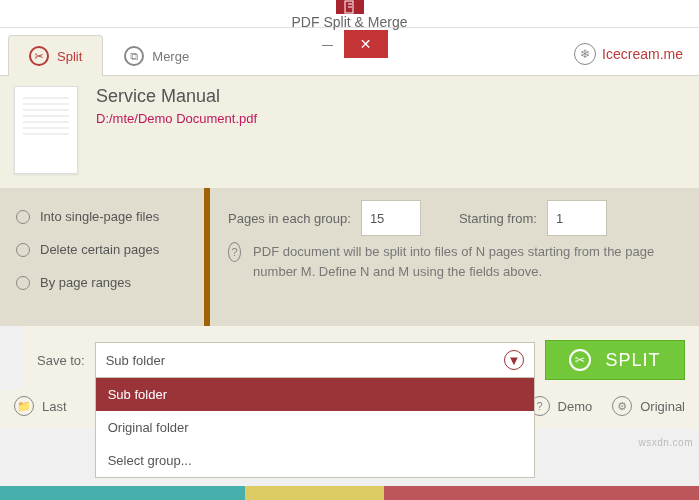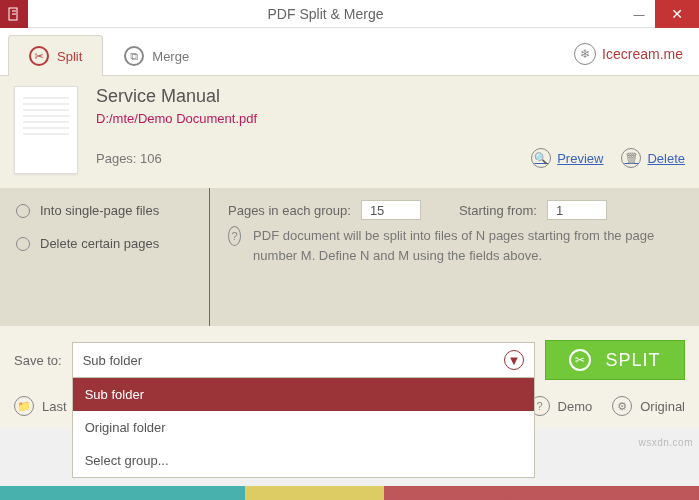--- a/index.html
+++ b/index.html
@@ -12,20 +12,21 @@
     overflow: hidden;
     background: #f0f0f0;
     position: relative;
   }
   .titlebar {
     height: 28px;
     background: #fff;
     display: flex;
     align-items: center;
     border-bottom: 1px solid #e0e0e0;
+    flex-direction: column;
   }
   .titlebar .appicon {
     width: 28px; height: 28px;
     background: #a7252f;
     display: flex; align-items: center; justify-content: center;
     color: #fff; font-size: 12px;
   }
   .titlebar .title {
     flex: 1;
     text-align: center;
@@ -107,22 +108,22 @@
     width:20px; height:20px; border:1.5px solid #888; border-radius:50%; display:inline-flex;
     align-items:center; justify-content:center; font-size:11px; color:#888;
   }
   .splitopts {
     display:flex;
     background:#e1ddce;
     min-height: 138px;
   }
   .optlist {
     width: 210px;
-    padding: 6px 0;
-    border-right: 1px solid #a16207;
+    padding: 12px 0;
+    border-right: 6px solid #a16207;
   }
   .opt {
     display:flex; align-items:center; gap:10px;
     padding: 9px 16px;
     color:#555;
     cursor:pointer;
   }
   .opt .radio {
     width:14px; height:14px; border:1px solid #888; border-radius:50%;
     display:inline-flex; align-items:center; justify-content:center;
@@ -130,28 +131,29 @@
   .opt.selected { background:#d3cfbd; }
   .opt.selected .radio::after{
     content:""; width:6px; height:6px; border-radius:50%; background:#555;
   }
   .optdetail {
     flex:1; padding: 12px 18px;
   }
   .fieldrow { display:flex; align-items:center; gap:10px; margin-bottom: 6px; }
   .lbl { color:#666; }
   .txtfield {
-    background:#fff; border:1px solid #c8c4b4; padding:8px 8px; width:60px; height:20px;
+    background:#fff; border:1px solid #c8c4b4; padding:8px 8px; width:60px; height:36px;
     font-size:13px; color:#555;
   }
   .inforow { display:flex; align-items:flex-start; gap:12px; color:#777; line-height:1.5; }
   .saverow {
     padding: 14px 14px 10px 14px;
     display:flex; align-items:center; gap:10px;
     background:#f4f1e6;
+    margin-left:23px;
   }
   .savelbl { color:#666; white-space:nowrap; }
   .dropdown {
     flex:1; position:relative;
   }
   .dd-display {
     height:36px; border:1px solid #c8c4b4; background:#fff; display:flex; align-items:center;
     padding: 0 10px; justify-content:space-between; cursor:pointer;
   }
   .dd-caret {
@@ -224,45 +226,36 @@
     <span class="bicon">❄</span>
     <span>Icecream.me</span>
   </div>
 </div>
 
 <div class="docarea">
   <div class="thumb"></div>
   <div class="docmeta">
     <div class="doctitle">Service Manual</div>
     <div class="docpath">D:/mte/Demo Document.pdf</div>
-    <div class="docbot">
-      <div class="pages">Pages: 106</div>
-      <div class="doclinks">
-        <div class="linkbtn">
-          <span class="circicon">🔍</span>
-          <span>Preview</span>
-        </div>
-        <div class="linkbtn">
-          <span class="circicon">🗑</span>
-          <span>Delete</span>
-        </div>
-      </div>
-    </div>
   </div>
 </div>
 
 <div class="splitopts">
   <div class="optlist">
     <div class="opt">
       <span class="radio"></span>
       <span>Into single-page files</span>
     </div>
     <div class="opt">
       <span class="radio"></span>
       <span>Delete certain pages</span>
+    </div>
+    <div class="opt">
+      <span class="radio"></span>
+      <span>By page ranges</span>
     </div>
   </div>
   <div class="optdetail">
     <div class="fieldrow">
       <span class="lbl">Pages in each group:</span>
       <input class="txtfield" value="15" style="">
       <span style="width:18px"></span>
       <span class="lbl">Starting from:</span>
       <input class="txtfield" value="1" style="">
     </div>

